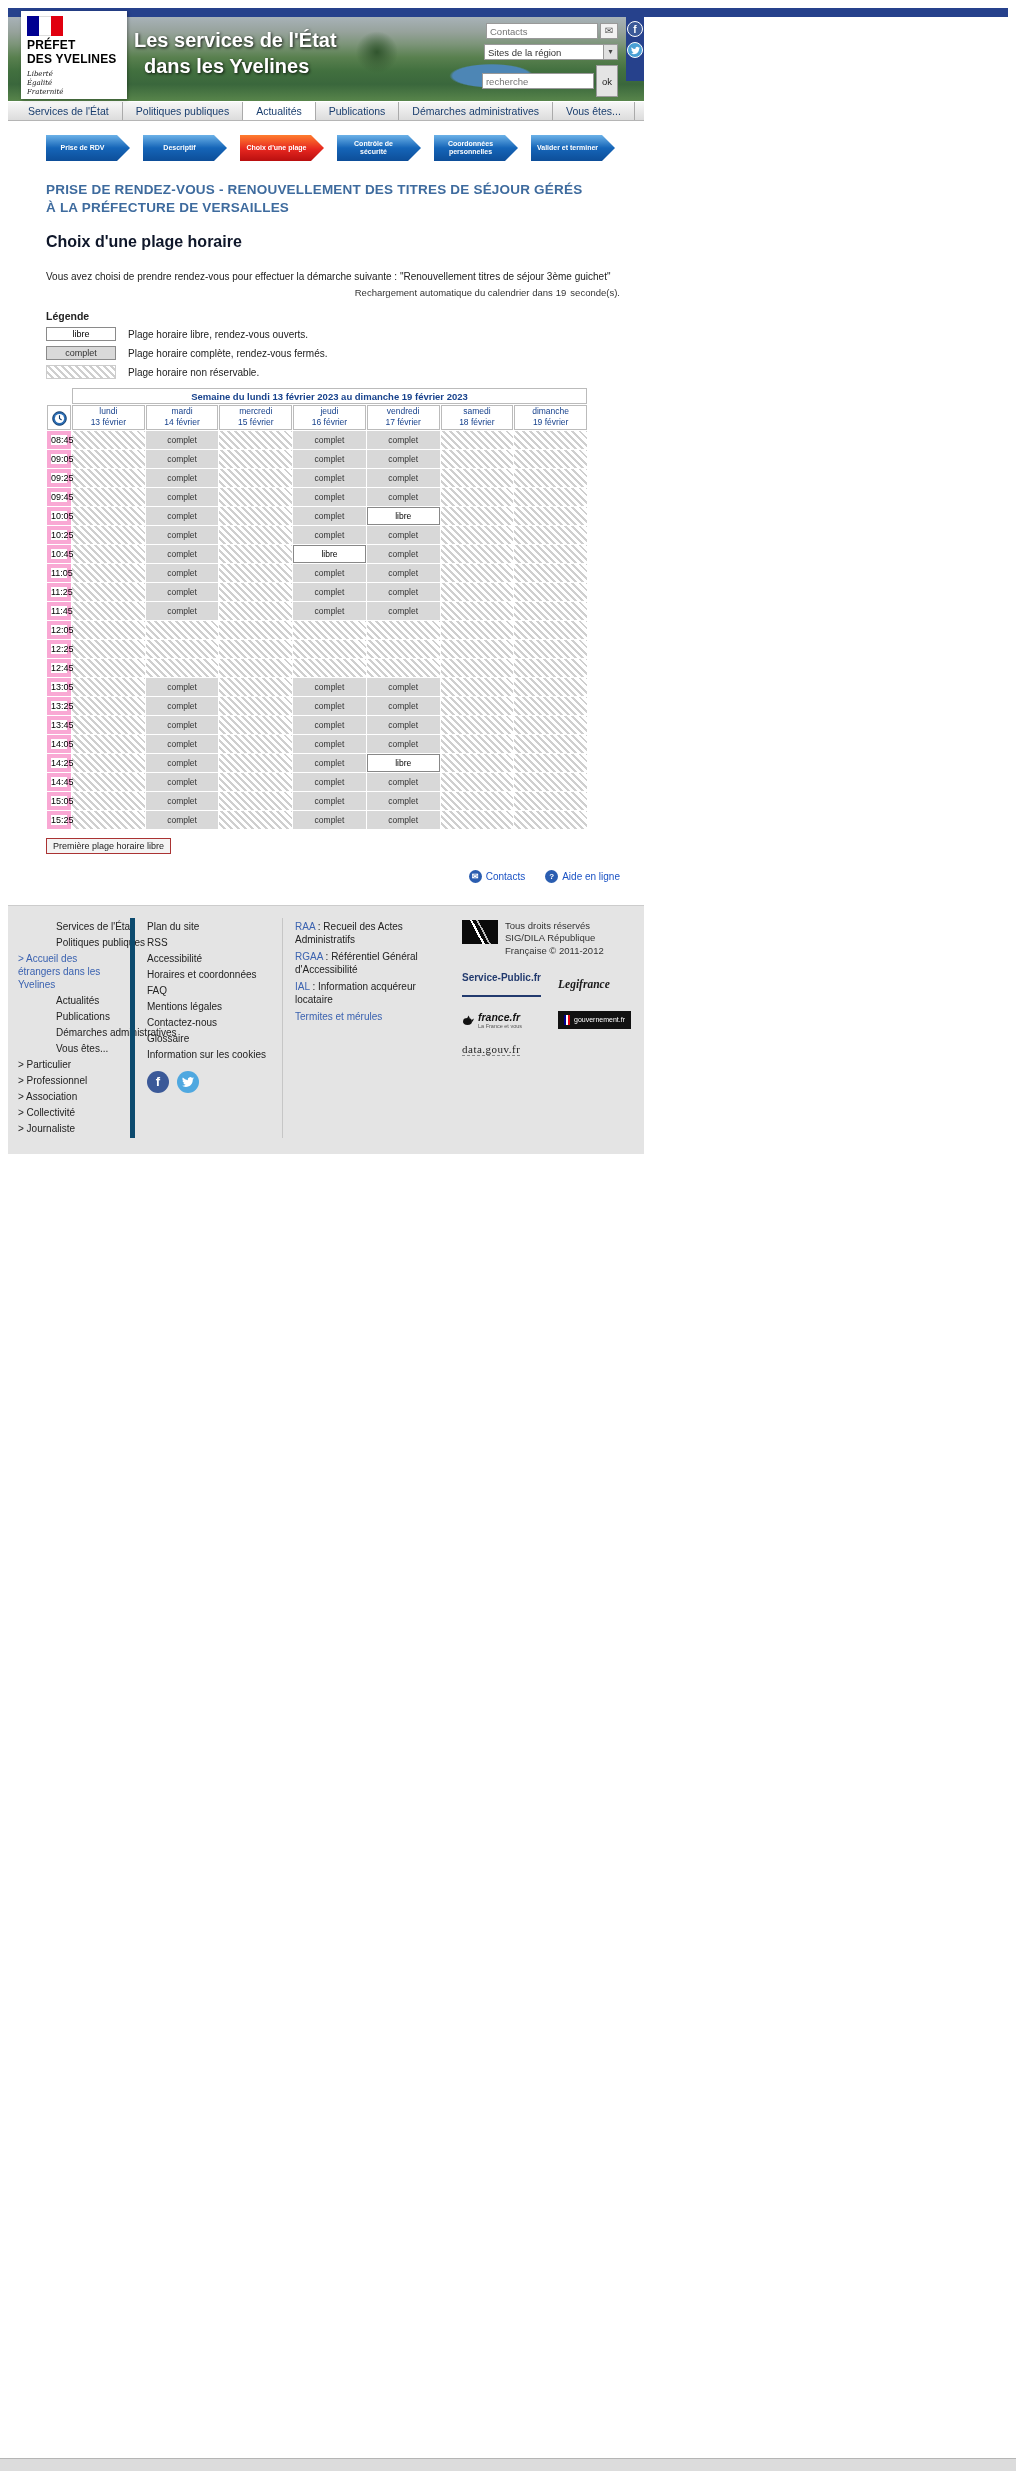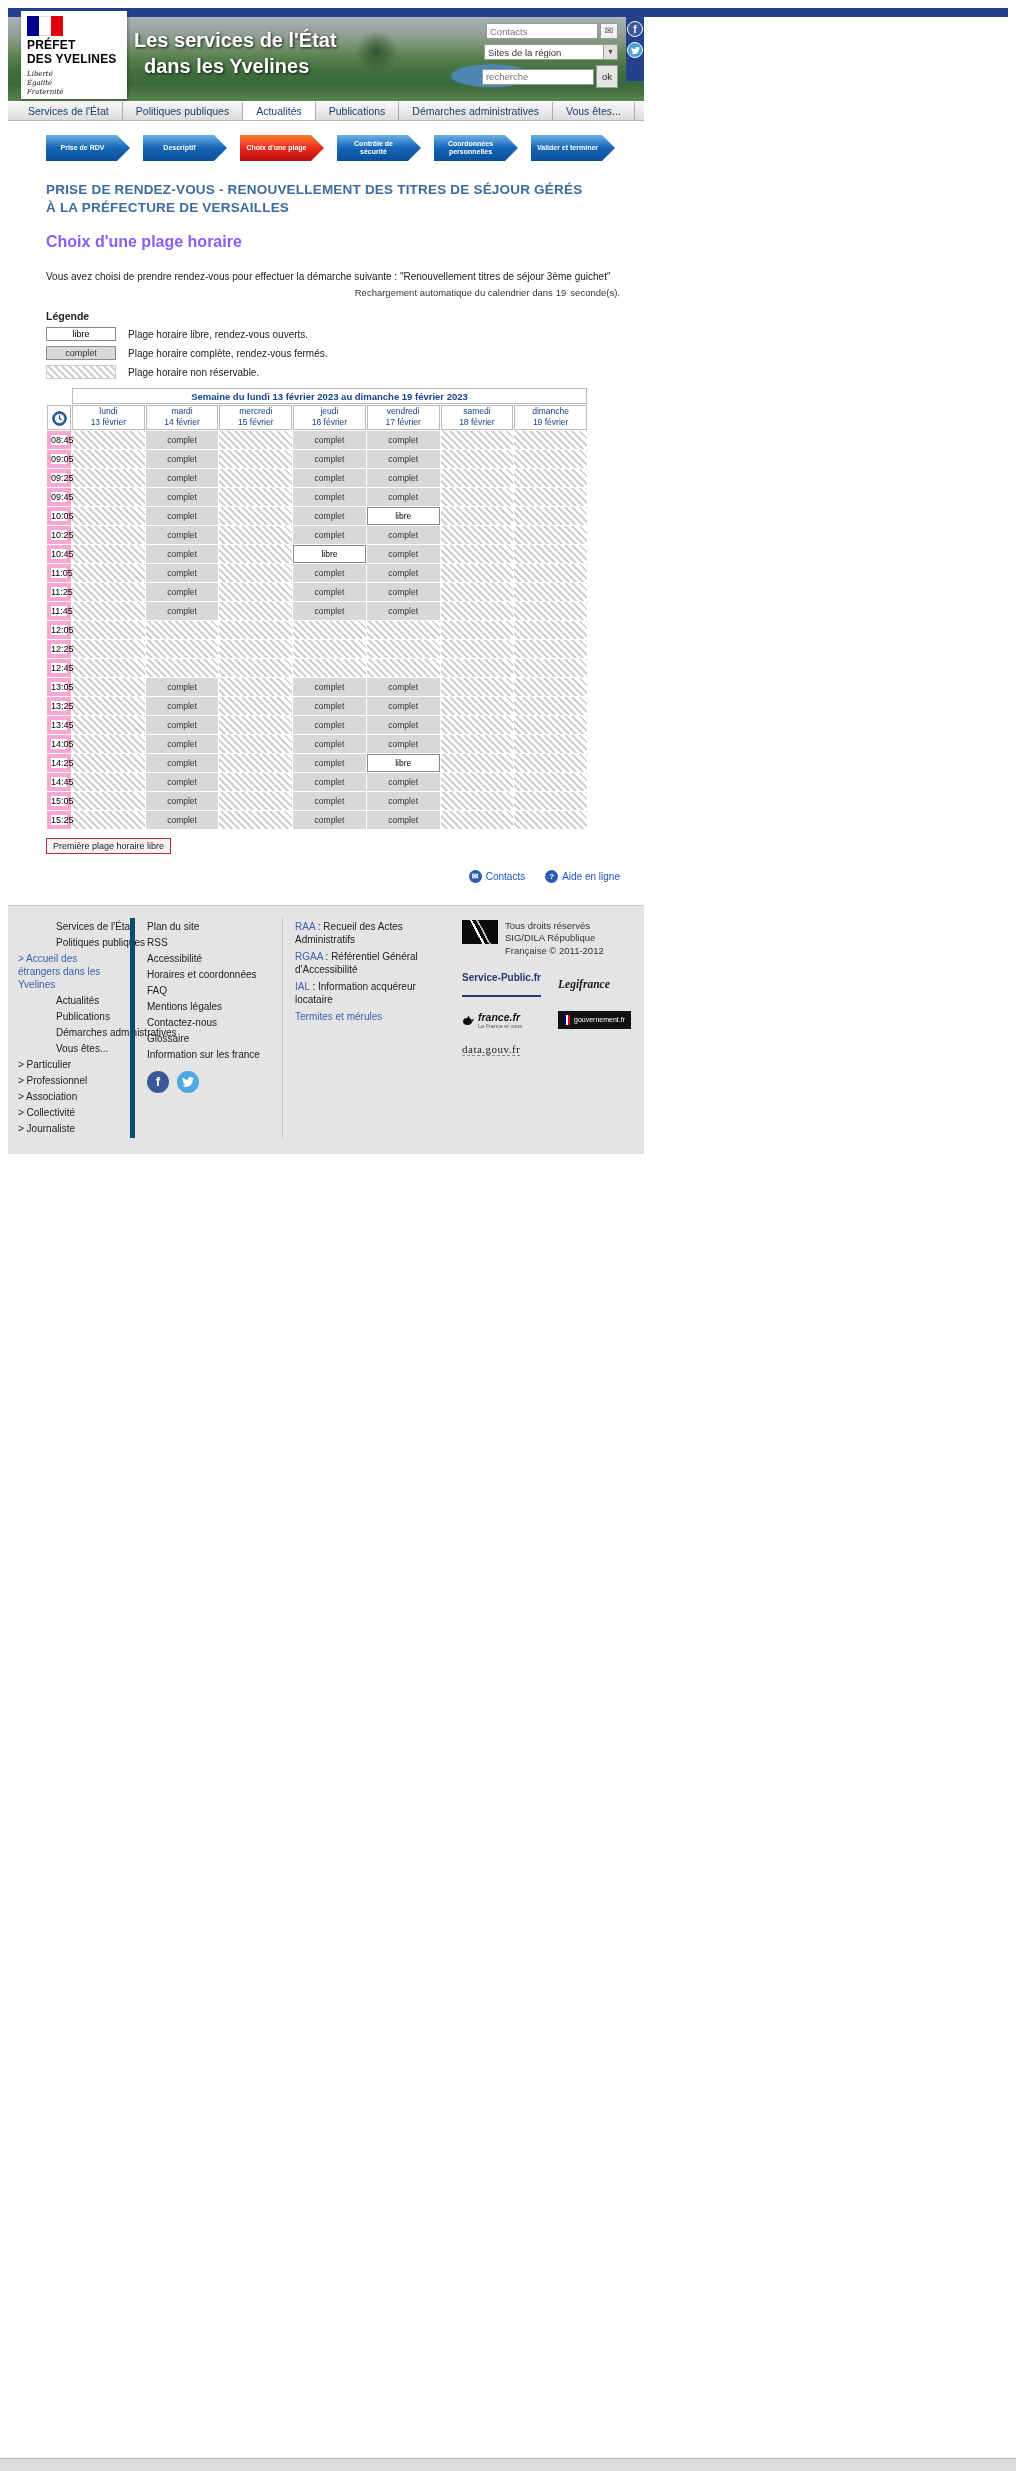--- a/index.html
+++ b/index.html
@@ -53,21 +53,21 @@
   .icon-btn {
     width:18px; height:16px; border:1px solid #999; background:#f2f2f2;
     font-size:10px; line-height:14px; text-align:center; color:#555; padding:0; cursor:pointer;
   }
   .fake-select {
     display:flex; width:134px; height:16px; background:#fff; border:1px solid #999;
     font-size:9.5px; align-items:center; cursor:pointer;
   }
   .fake-select .txt { flex:1; padding-left:3px; color:#333; }
   .fake-select .arrow { width:14px; height:100%; background:#e0e0e0; border-left:1px solid #999; text-align:center; font-size:8px; line-height:14px; color:#444; }
-  .ok-btn { height:23px; border:1px solid #999; background:#e4e4e4; font-size:9.5px; padding:0 5px; color:#222; cursor:pointer; }
+  .ok-btn { height:32px; border:1px solid #999; background:#e4e4e4; font-size:9.5px; padding:0 5px; color:#222; cursor:pointer; }
   .social-strip { position:absolute; right:0; top:0; width:18px; height:64px; background:#26418c; z-index:2; }
   .circle-ic {
     width:16px; height:16px; border-radius:50%; border:1px solid #fff;
     display:flex; align-items:center; justify-content:center;
     color:#fff; font-weight:bold; position:absolute; left:1px;
   }
   .fb { background:#3b5998; font-size:10px; top:4px; }
   .tw { background:#4aa0d5; top:25px; }
   .tw svg { width:9px; height:9px; fill:#fff; }
 
@@ -102,21 +102,21 @@
     background:linear-gradient(180deg,#6cb2e8 0%,#1565b8 50%,#0d4e99 100%);
   }
   .step.active { background:linear-gradient(180deg,#ff7d2e 0%,#e6261f 55%,#b90f0f 100%); }
 
   
   .main { margin-left:38px; width:574px; }
   .page-title {
     margin:20px 0 0 0; max-width:548px;
     font-size:13.5px; font-weight:bold; color:#3e6b9e; line-height:1.35; letter-spacing:.2px;
   }
-  .section-title { margin:16px 0 0 0; font-size:16px; font-weight:bold; color:#8b5cf6; }
+  .section-title { margin:16px 0 0 0; font-size:16px; font-weight:bold; color:#0f172a; }
   .intro { margin:20px 0 0 0; font-size:10px; color:#222; }
   .reload { margin:5px 0 0 0; text-align:right; font-size:9.5px; color:#333; width:574px; }
   .reload .secs { margin:0 4px 0 3px; }
 
   .legend-title { margin:12px 0 0 0; font-size:10.5px; font-weight:bold; color:#222; }
   .legend-rows { margin-top:5px; }
   .legend-row { display:flex; align-items:center; gap:12px; margin-bottom:5px; }
   .legend-sample {
     width:70px; height:14px; font-size:9px; text-align:center; line-height:13px; flex:0 0 auto;
   }
@@ -599,21 +599,21 @@
     <div class="f-col2">
       <div>
           <a class="f-link">Plan du site</a>
           <a class="f-link">RSS</a>
           <a class="f-link">Accessibilité</a>
           <a class="f-link">Horaires et coordonnées</a>
           <a class="f-link">FAQ</a>
           <a class="f-link">Mentions légales</a>
           <a class="f-link">Contactez-nous</a>
           <a class="f-link">Glossaire</a>
-          <a class="f-link">Information sur les france</a>
+          <a class="f-link">Information sur les cookies</a>
         </div>
       <div class="f-social">
         <span class="f-circle f-fb">f</span>
         <span class="f-circle f-tw">
           <svg viewBox="0 0 24 24">
               <path d="M23.95 4.57a10 10 0 01-2.82.77 4.96 4.96 0 002.16-2.72c-.95.56-2 .96-3.12 1.19a4.92 4.92 0 00-8.39 4.48A13.97 13.97 0 011.64 3.16a4.92 4.92 0 001.52 6.57 4.9 4.9 0 01-2.23-.62v.06a4.92 4.92 0 003.95 4.83 4.99 4.99 0 01-2.21.08 4.94 4.94 0 004.6 3.42A9.87 9.87 0 010 19.54a13.99 13.99 0 007.56 2.21c9.05 0 14-7.5 14-13.99 0-.21 0-.42-.02-.63a10 10 0 002.41-2.56z"></path>
             </svg>
         </span>
       </div>
     </div>

